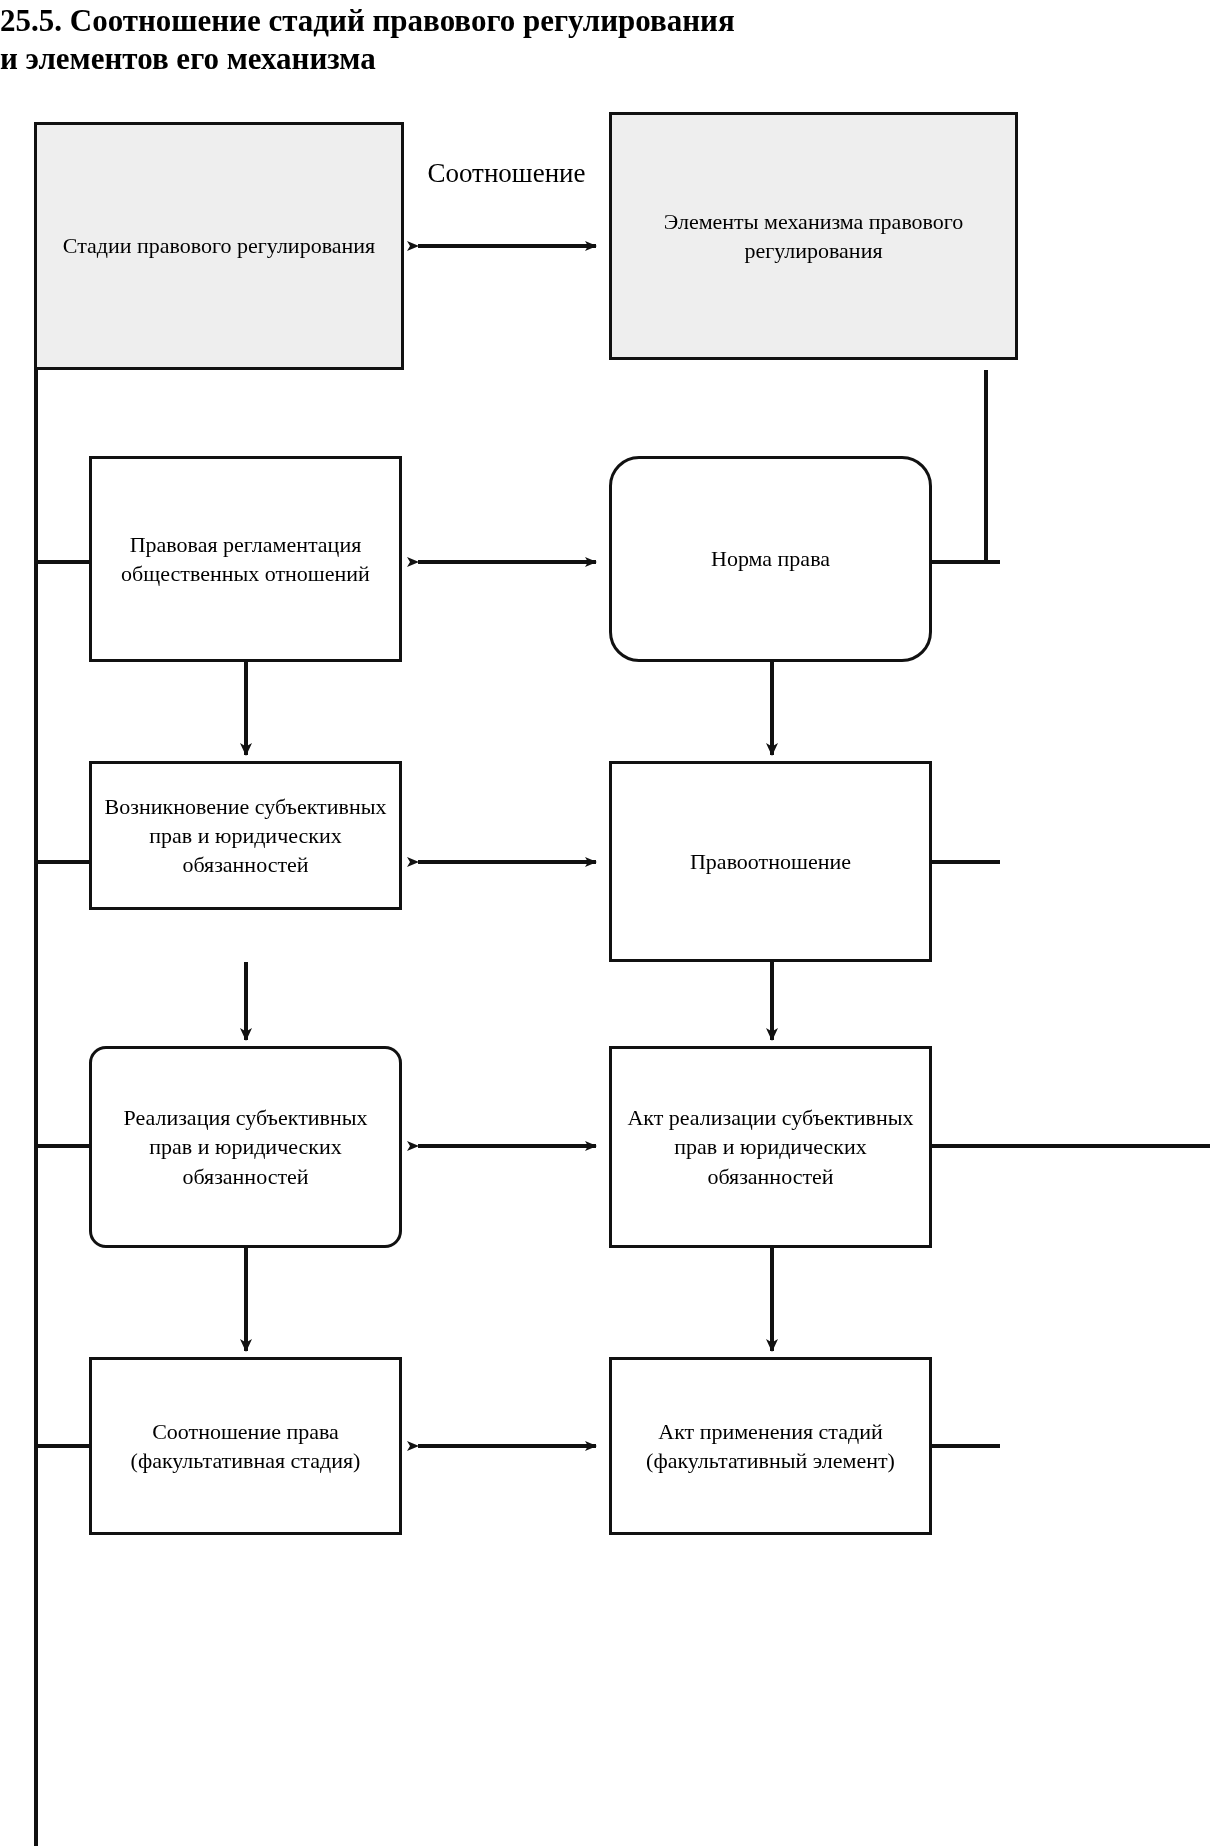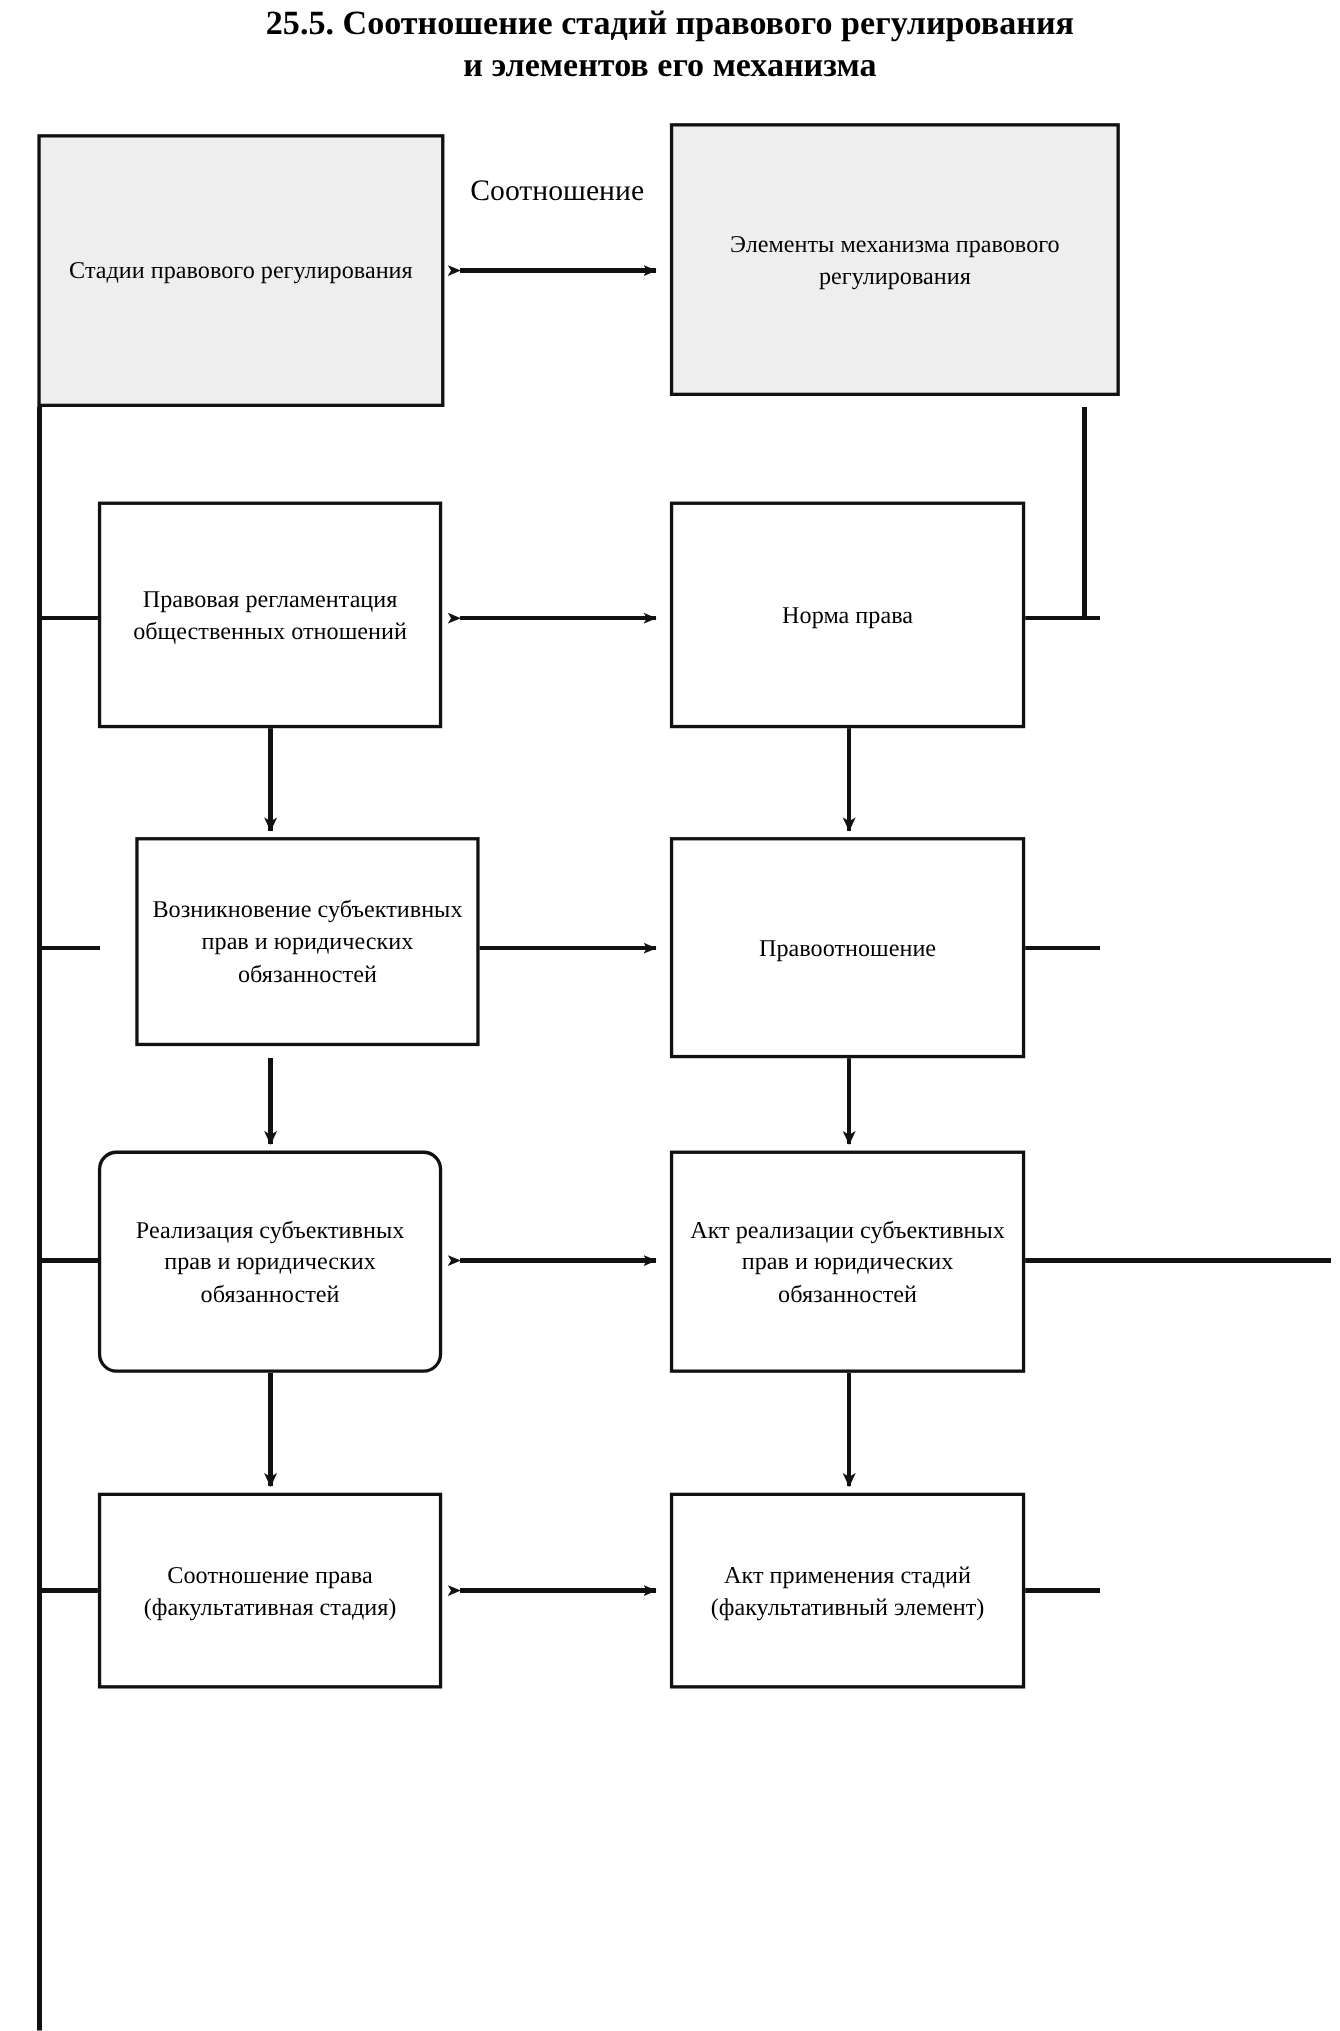--- a/index.html
+++ b/index.html
@@ -15,21 +15,21 @@
     position: relative;
     overflow: hidden;
   }
 
   
   #title {
     position: absolute;
     left: 0;
     top: 0;
     width: 1218px;
-    text-align: center;
+    text-align: left;
     font-weight: bold;
     font-size: 31px;
     line-height: 1.22;
     letter-spacing: 0px;
     padding-top: 2px;
     box-sizing: border-box;
   }
   #title .line { display: block; }
   #title .line2 { }
 
@@ -65,26 +65,26 @@
   .node.header {
     background: #eeeeee;
   }
 
   
   #box-stages  { left: 34px;  top: 122px; width: 370px; height: 248px; }
   #box-elements{ left: 609px; top: 112px; width: 409px; height: 248px; }
 
   
   #box-l1 { left: 89px;  top: 456px;  width: 313px; height: 206px; }
-  #box-l2 { left: 89px;  top: 761px;  width: 313px; height: 190px; margin-left: 34px; }
+  #box-l2 { left: 89px;  top: 761px;  width: 313px; height: 149px; }
   #box-l3 { left: 89px;  top: 1046px; width: 313px; height: 202px; border-radius: 17px; }
   #box-l4 { left: 89px;  top: 1357px; width: 313px; height: 178px; }
 
   
-  #box-r1 { left: 609px; top: 456px;  width: 323px; height: 206px; }
+  #box-r1 { left: 609px; top: 456px;  width: 323px; height: 206px; border-radius: 30px; }
   #box-r2 { left: 609px; top: 761px;  width: 323px; height: 201px; }
   #box-r3 { left: 609px; top: 1046px; width: 323px); height: 202px; }
   #box-r4 { left: 609px; top: 1357px; width: 323px; height: 178px; }
 
   
   #box-r3 { left: 609px; top: 1046px; width: 323px; height: 202px; }
 
   
   #label-sootnoshenie {
     position: absolute;

